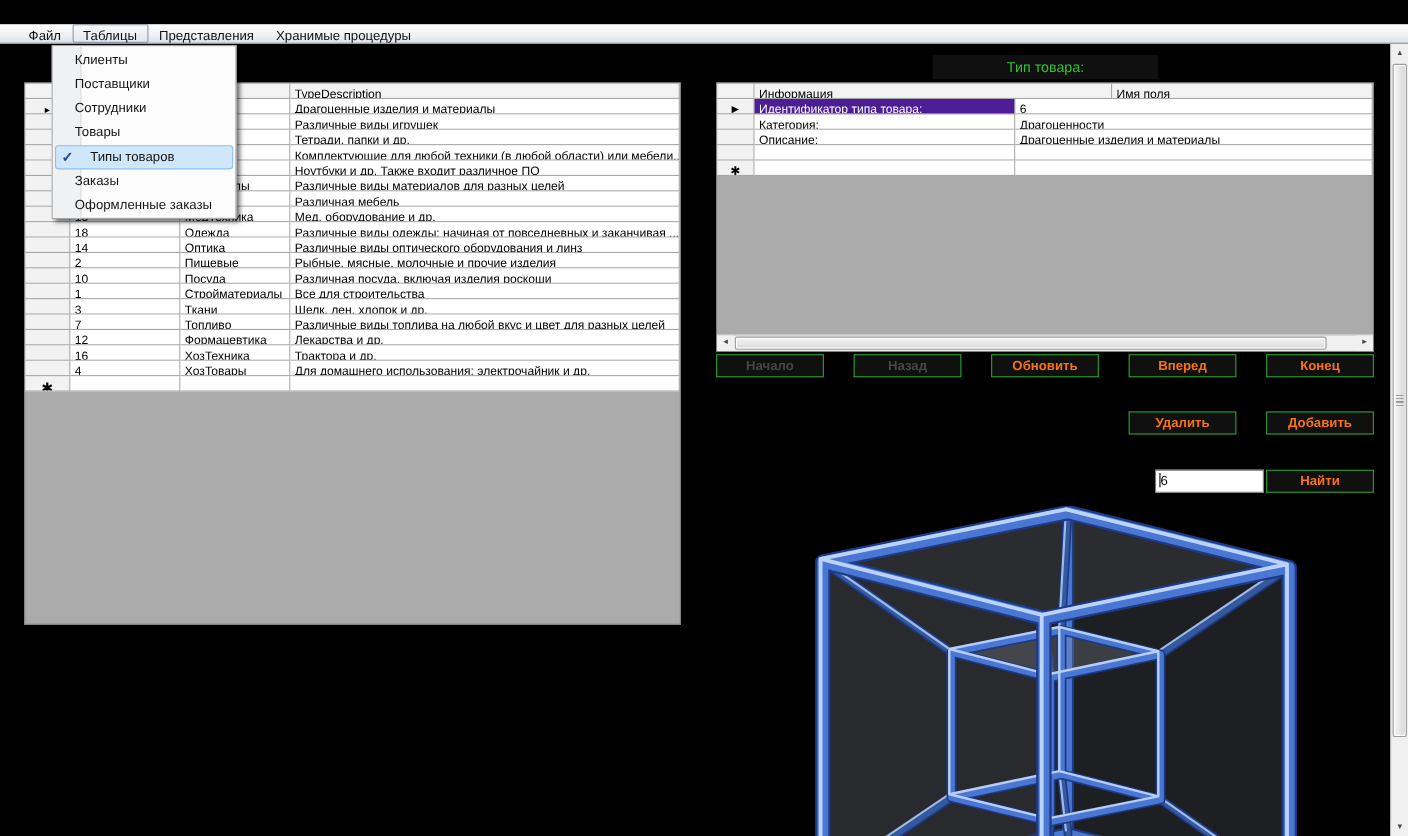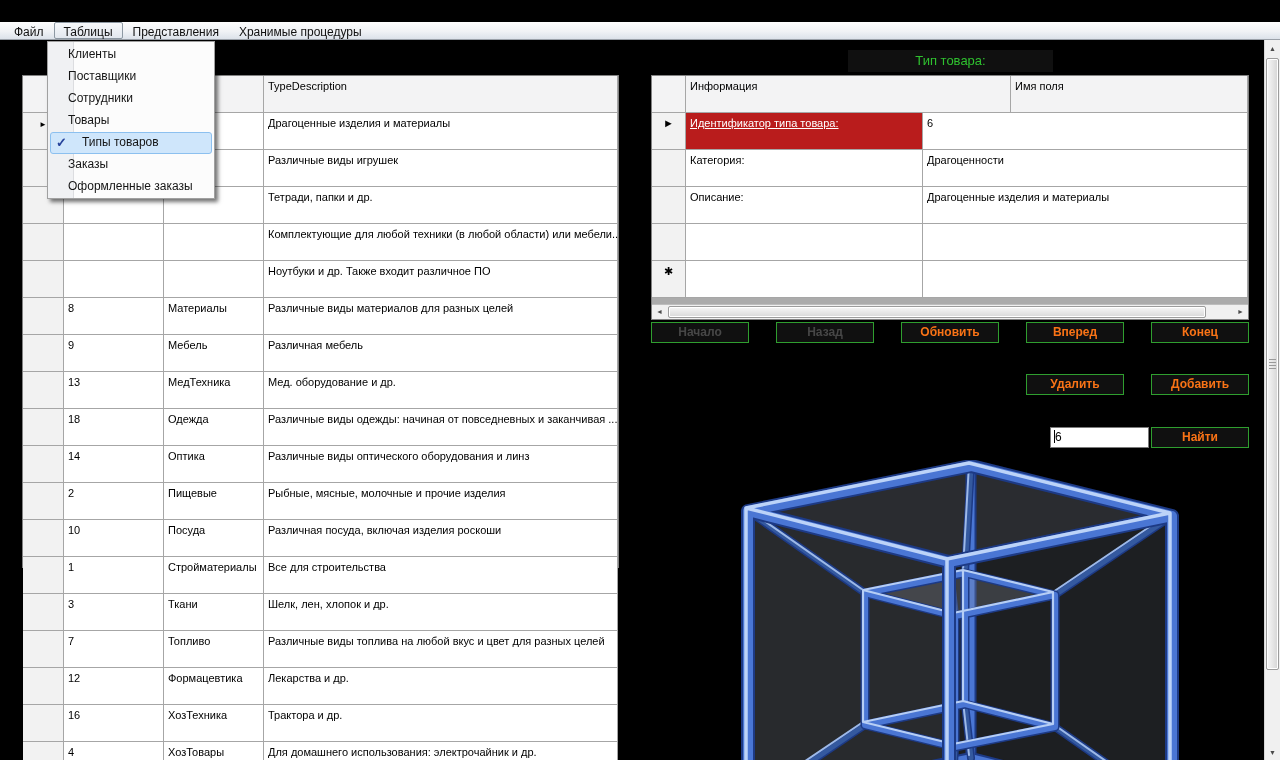--- a/index.html
+++ b/index.html
@@ -43,44 +43,44 @@
   .glyph-min{ position:absolute; left:10px; bottom:4px; width:9px; height:3px; background:#333; }
   .glyph-max{ position:absolute; left:9px; top:4px; width:8px; height:7px; border:1px solid #333; background:#e8eef6; }
   .glyph-max::before{ content:""; position:absolute; left:2px; top:-3px; width:8px; height:7px; border:1px solid #333; background:#e8eef6; }
   .glyph-close{ position:absolute; left:0; top:1px; width:100%; text-align:center; font-size:11px; font-weight:bold; color:#fff; text-shadow:0 1px 2px rgba(0,0,0,.6); }
 
   
   .menubar{
     position:absolute; left:0; top:22px; width:1280px; height:18px;
     background:linear-gradient(180deg,#fdfdfd 0%,#f0f2f5 55%,#dce2ea 100%);
     border-bottom:1px solid #9aa0a8; display:flex; align-items:stretch;
-    padding-left:4px; font-size:12px; color:#111;
+    padding-left:16px; font-size:12px; color:#111;
   }
   .mb-item{ padding:1px 9px 0 9px; line-height:16px; border:1px solid transparent; border-radius:2px; }
   .mb-item.open{ border:1px solid #8e99a3; background:linear-gradient(#f7f9fb,#e2e7ee); }
 
   
   .grid{ position:absolute; background:#ababab; border:1px solid #828282; }
-  .g-row{ display:flex; height:37px; }
+  .g-row{ display:flex; height:14px; }
   .cell{
     background:#fff; border-right:1px solid #a6a6a6; border-bottom:1px solid #a6a6a6;
     font-size:11px; line-height:21px; padding:0 4px; white-space:nowrap; overflow:hidden;
     color:#000;
   }
   .hdr .cell{ background:#f3f3f4; }
   .rh{ width:41px; flex:none; text-align:center; background:#f2f2f2; padding:0; }
   .rh .cur{ font-size:8px; }
   .rh .new{ font-size:13px; }
   .c-id{ width:100px; flex:none; }
   .c-name{ width:100px; flex:none; }
   .c-desc{ flex:1; }
   .rh2{ width:34px; flex:none; text-align:center; background:#f2f2f2; padding:0; }
   .c-field{ width:237px; flex:none; }
   .c-info{ flex:1; }
-  .cell.sel{ background:#b91c1c; color:#fff;text-decoration:underline; }
+  .cell.sel{ background:#4c1d95; color:#fff;text-decoration:underline; }
 
   
   .dropdown{
     position:absolute; left:47px; top:41px; width:168px; height:158px;
     background:#fcfcfc; border:1px solid #a0a0a0; box-shadow:3px 3px 4px rgba(0,0,0,.55);
     z-index:60; padding-top:2px;
   }
   .dd-gutter{ position:absolute; left:0; top:0; bottom:0; width:26px; background:#f0f1f3; border-right:1px solid #dcdde0; }
   .menu-item{ position:relative; height:22px; line-height:21px; font-size:12px; color:#151515; padding-left:20px; }
   .menu-item.hl{ margin:0 2px; padding-left:31px; background:#cfe6fb; border:1px solid #8cc0ef; border-radius:3px; line-height:19px; }

